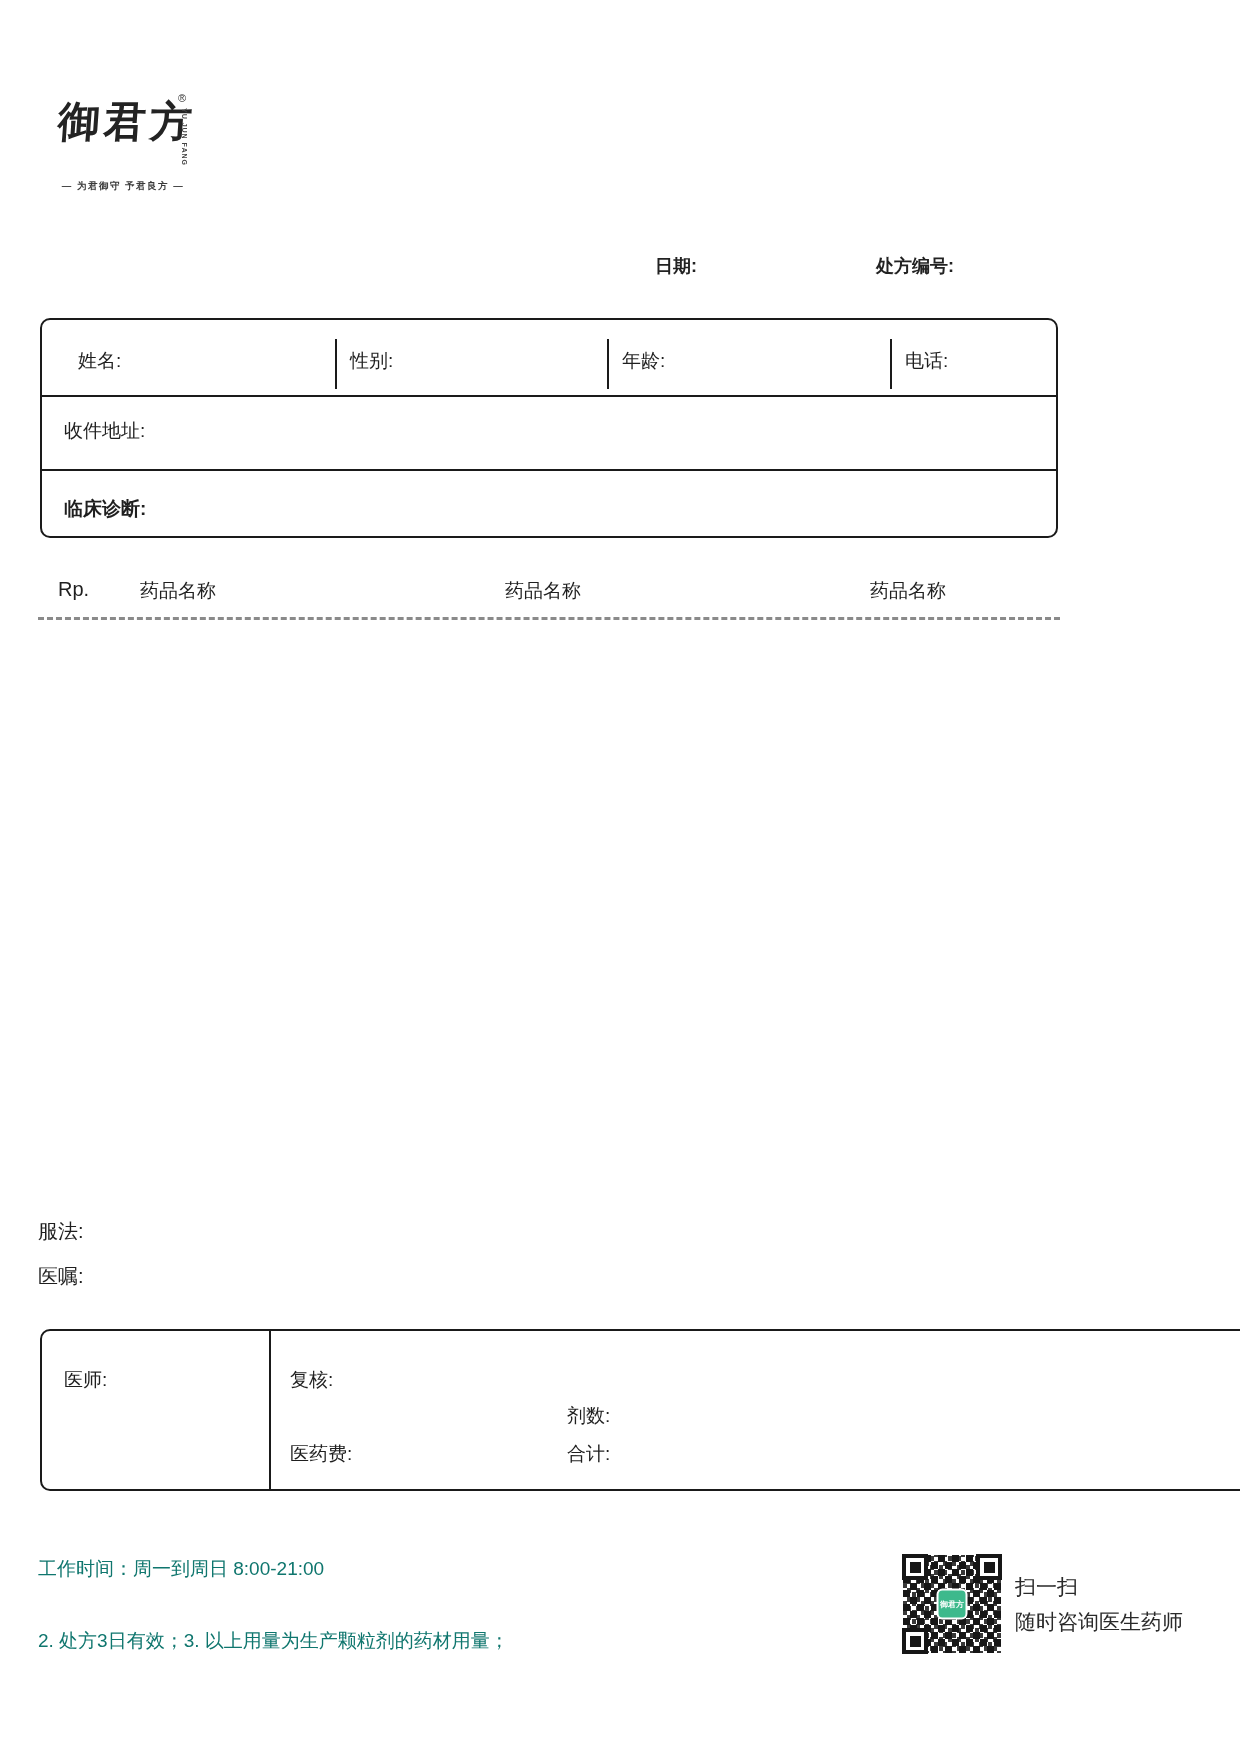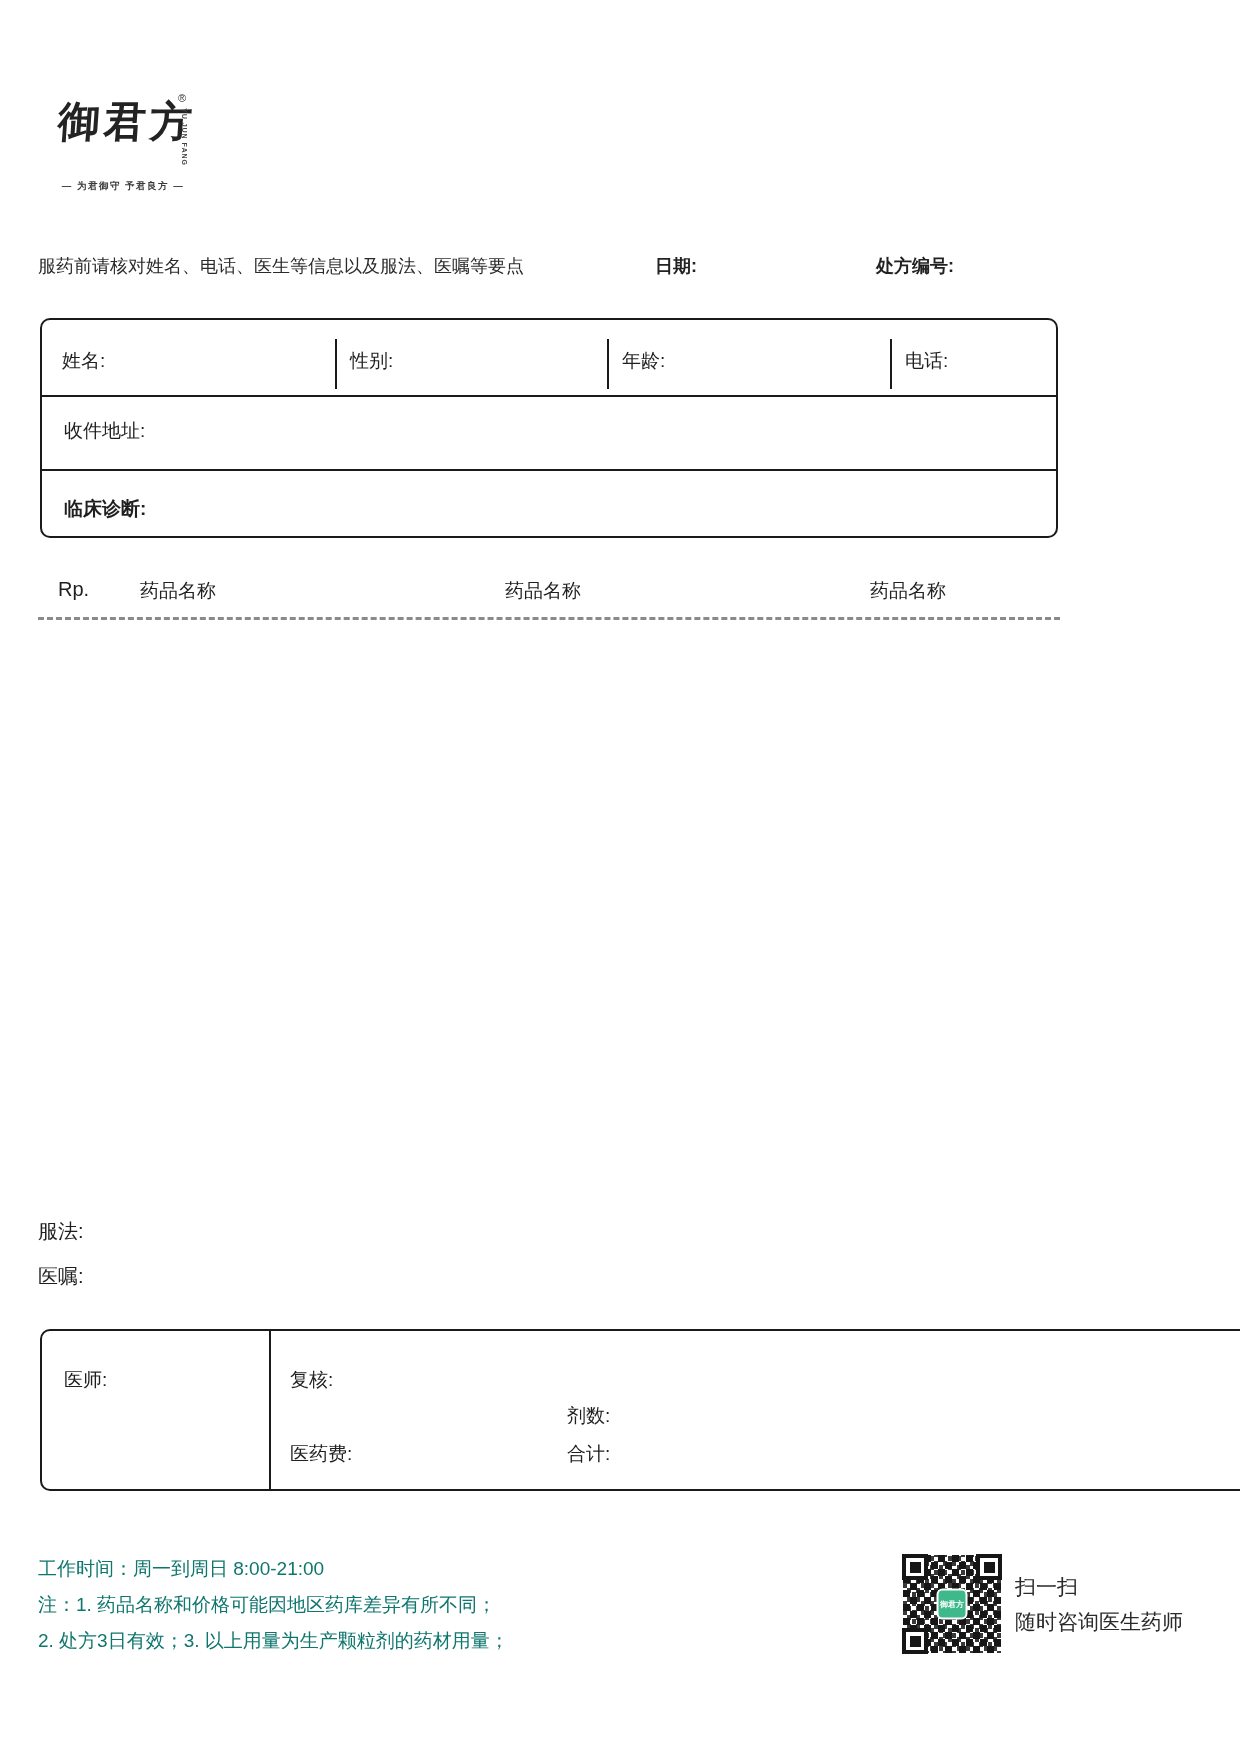--- a/index.html
+++ b/index.html
@@ -97,26 +97,25 @@
 </head>
 <body>
 
 <div class="page">
 
   <div class="abs brand-name">御君方</div>
   <div class="abs brand-reg">®</div>
   <div class="abs brand-vertical">YU JUN FANG</div>
   <div class="abs brand-slogan">— 为君御守 予君良方 —</div>
 
-  <div class="abs check-line">服药前请核对姓名、电话、医生等信息以及服法、医嘱等要点</div>
   <div class="abs date-label">日期:</div>
   <div class="abs rx-label">处方编号:</div>
 
   <div class="abs patient-box">
-    <span class="lbl" style="left:20px; top:28px;">姓名:</span>
+    <span class="lbl" style="left:36px; top:28px;">姓名:</span>
     <span class="lbl" style="left:308px; top:28px;">性别:</span>
     <span class="lbl" style="left:580px; top:28px;">年龄:</span>
     <span class="lbl" style="left:863px; top:28px;">电话:</span>
     <span class="vdiv" style="left:293px;"></span>
     <span class="vdiv" style="left:565px;"></span>
     <span class="vdiv" style="left:848px;"></span>
     <span class="hline" style="top:75px;"></span>
     <span class="lbl" style="left:22px; top:98px;">收件地址:</span>
     <span class="hline" style="top:149px;"></span>
     <span class="lbl" style="left:22px; top:176px;font-weight:bold;">临床诊断:</span>
@@ -134,21 +133,20 @@
   <div class="abs signoff-box">
     <span class="signoff-vdiv"></span>
     <span class="lbl" style="left:22px; top:36px;">医师:</span>
     <span class="lbl" style="left:248px; top:36px;">复核:</span>
     <span class="lbl" style="left:525px; top:36px;margin-top:36px;">剂数:</span>
     <span class="lbl" style="left:248px; top:110px;">医药费:</span>
     <span class="lbl" style="left:525px; top:110px;">合计:</span>
   </div>
 
   <div class="abs foot-line" style="top:1556px;">工作时间：周一到周日 8:00-21:00</div>
-  <div class="abs foot-line" style="top:1592px;">注：1. 药品名称和价格可能因地区药库差异有所不同；</div>
   <div class="abs foot-line" style="top:1628px;">2. 处方3日有效；3. 以上用量为生产颗粒剂的药材用量；</div>
 
   <div class="abs qr">
     <div class="qr-noise"></div>
     <div class="qr-finder qr-f-tl"></div>
     <div class="qr-finder qr-f-tr"></div>
     <div class="qr-finder qr-f-bl"></div>
     <div class="qr-center">御君方</div>
   </div>
   <div class="abs scan-hint">扫一扫</div>

